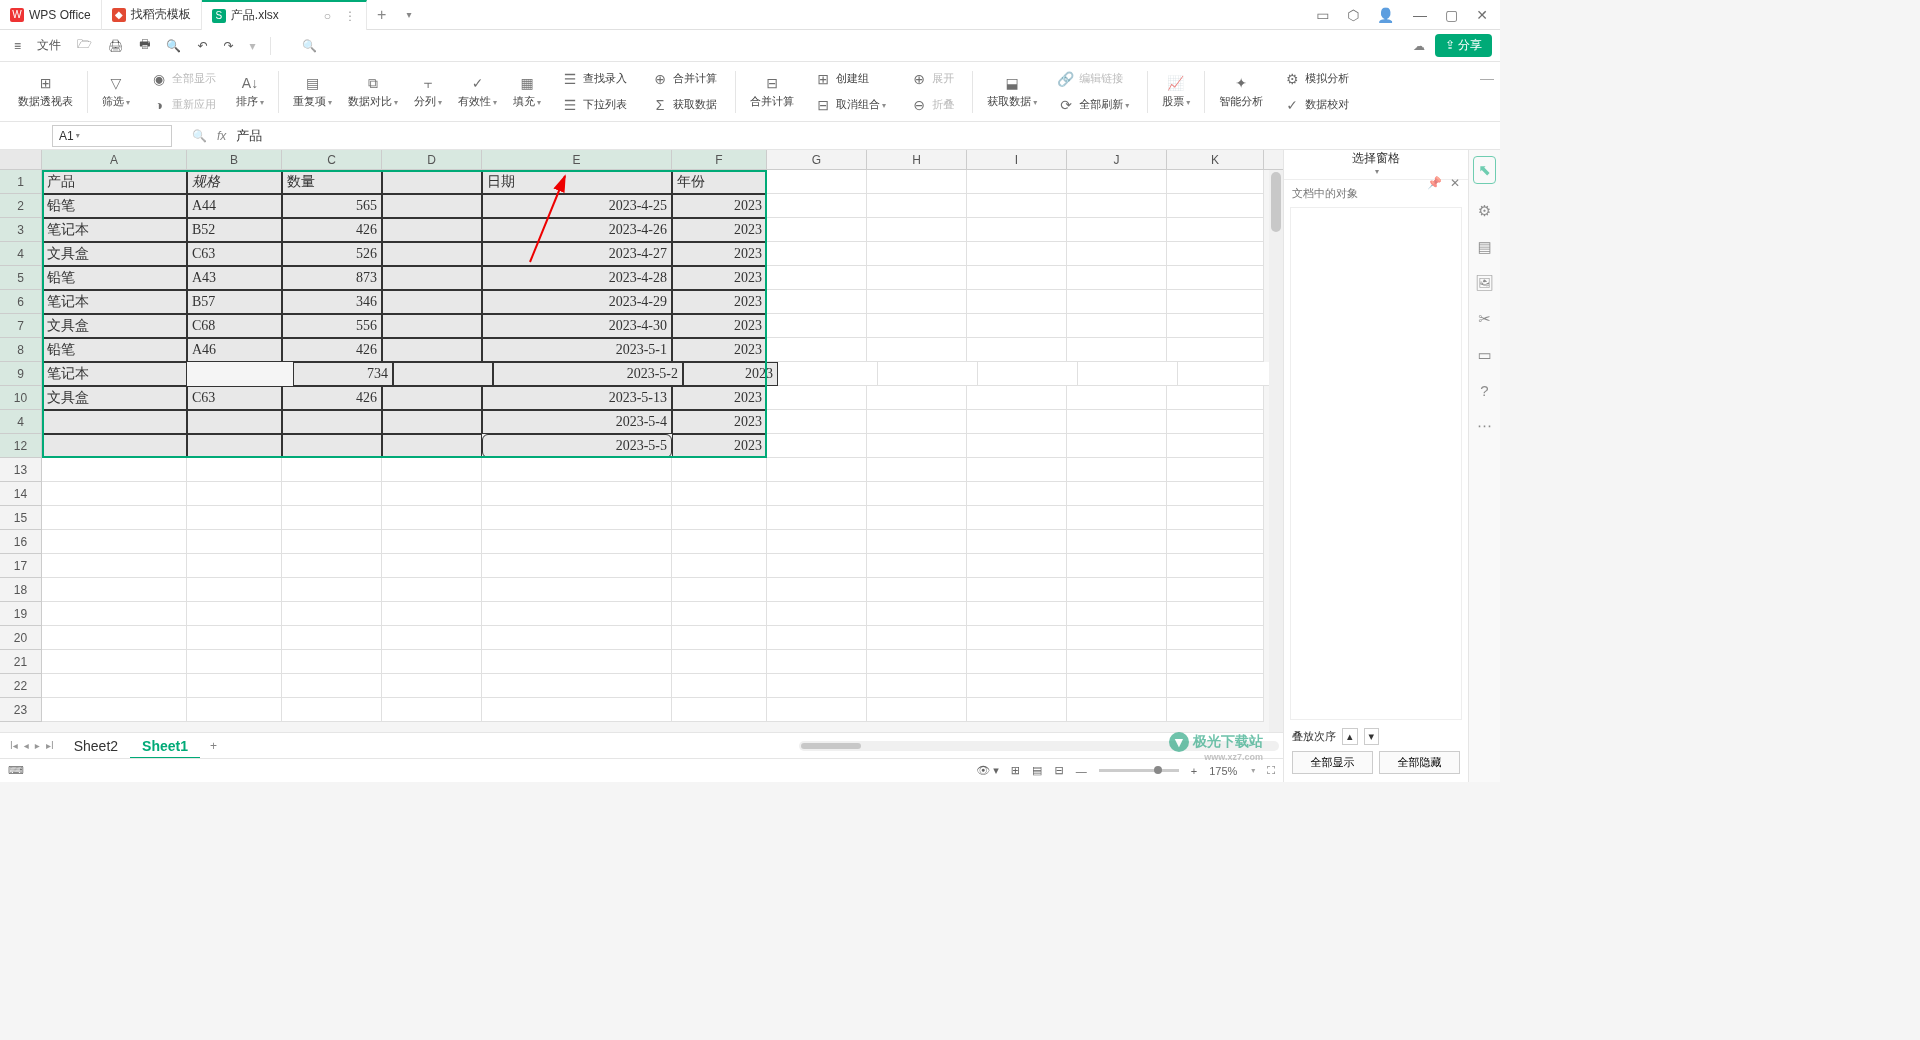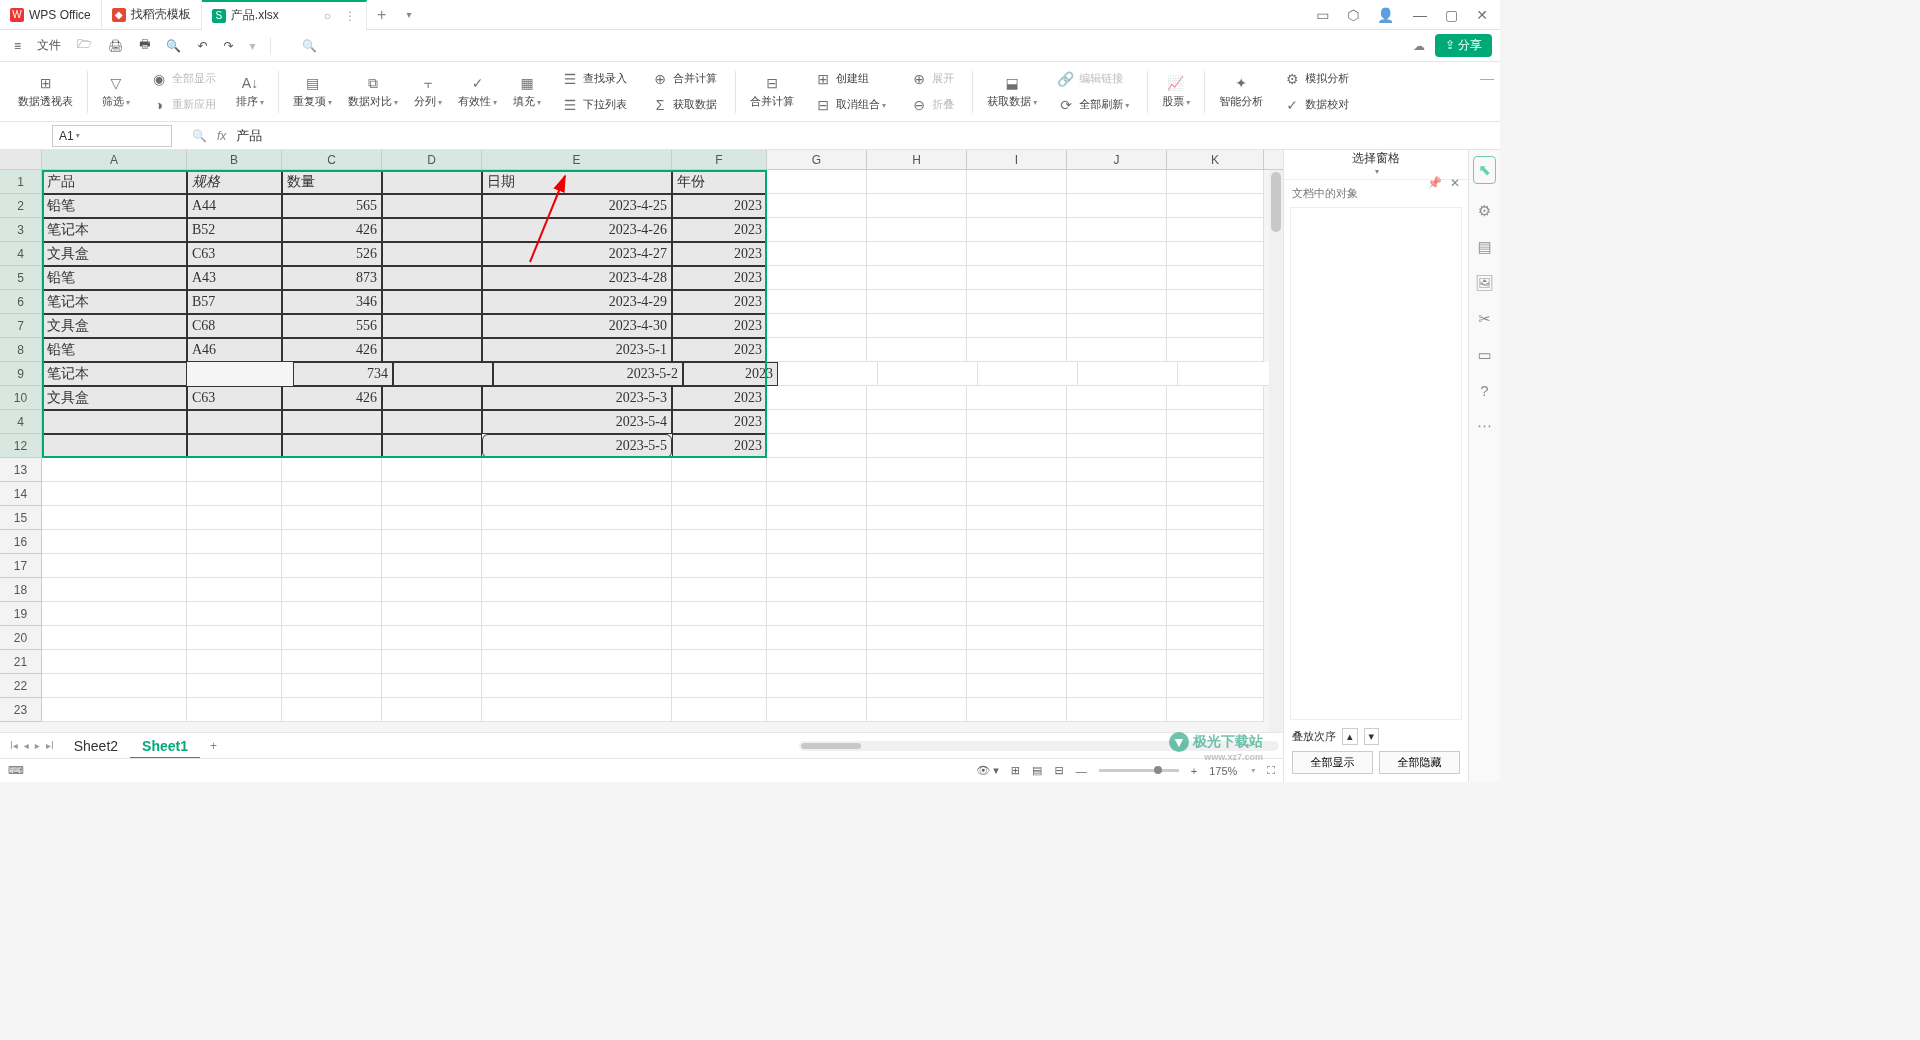--- a/index.html
+++ b/index.html
@@ -423,21 +423,21 @@
               <div class="cell" style="width: 100px;"></div>
               <div class="cell" style="width: 100px;"></div>
               <div class="cell" style="width: 100px;"></div>
               <div class="cell" style="width: 97px;"></div>
             </div>
             <div class="cell-row">
               <div class="cell dat" style="width: 145px;">文具盒</div>
               <div class="cell dat" style="width: 95px;">C63</div>
               <div class="cell dat num" style="width: 100px;">426</div>
               <div class="cell dsel" style="width: 100px;"></div>
-              <div class="cell dat num" style="width: 190px;">2023-5-3</div>
+              <div class="cell dat num" style="width: 190px;">2023-5-13</div>
               <div class="cell dat num" style="width: 95px;">2023</div>
               <div class="cell" style="width: 100px;"></div>
               <div class="cell" style="width: 100px;"></div>
               <div class="cell" style="width: 100px;"></div>
               <div class="cell" style="width: 100px;"></div>
               <div class="cell" style="width: 97px;"></div>
             </div>
             <div class="cell-row">
               <div class="cell dsel" style="width: 145px;"></div>
               <div class="cell dsel" style="width: 95px;"></div>

